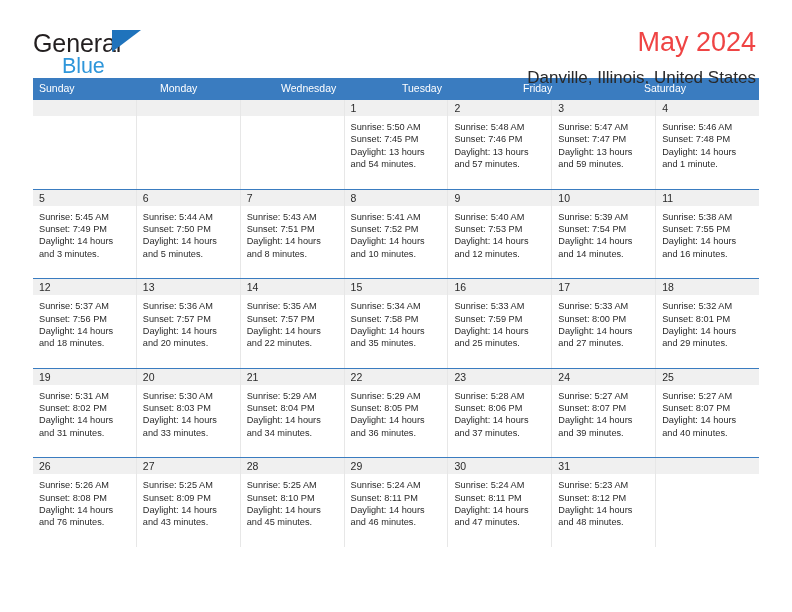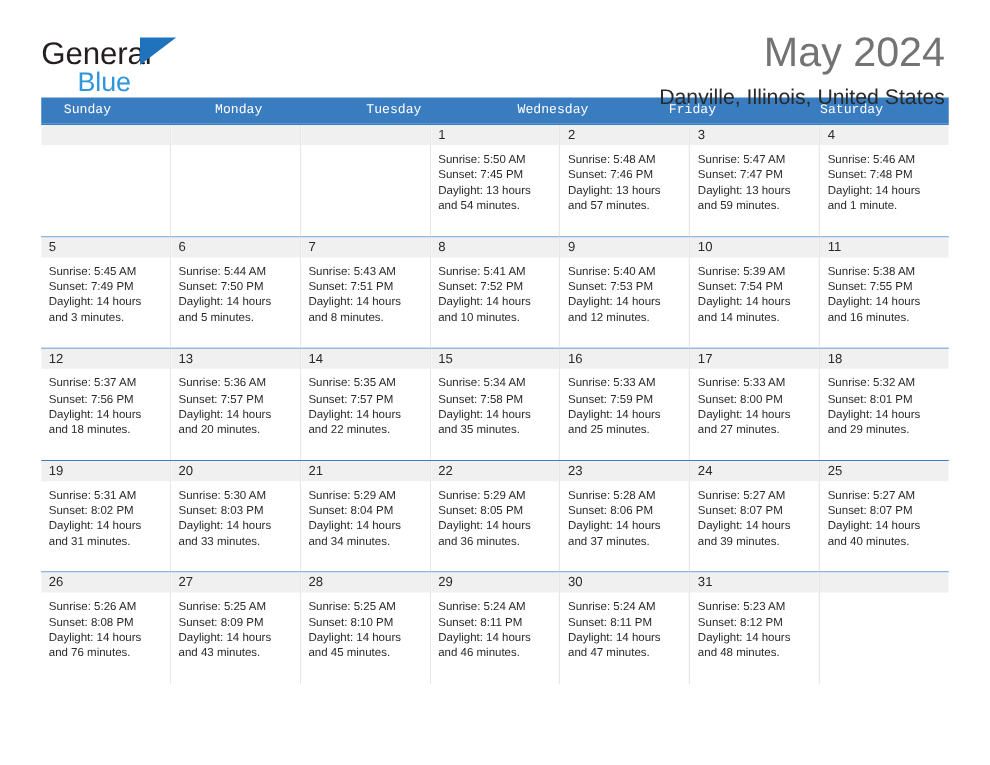--- a/index.html
+++ b/index.html
@@ -56,23 +56,23 @@
     color: #2e96da;
     margin-top: 1px;
     margin-left: 29px;
     letter-spacing: -0.1px;
   }
   .title-block {
     text-align: right;
     padding-top: 0px;
   }
   .cal-title {
-    font-size: 33px;
+    font-size: 27px;
     line-height: 32px;
-    color: #737373;
+    color: #ef4444;
     font-weight: normal;
     margin: 0;
   }
   .cal-subtitle {
     font-size: 17px;
     line-height: 20px;
     color: #2a2a2a;
     margin: 10px 0 0 0;
     font-weight: normal;
   }
@@ -85,23 +85,22 @@
   .weekdays {
     display: flex;
     background: #3a7cc0;
     height: 21px;
   }
   .weekday {
     flex: 1 1 0;
     color: #ffffff;
     font-size: 10.5px;
     line-height: 21px;
-    padding-left: 18px;
+    padding-left: 6px;
     white-space: nowrap;
-    font-family: Liberation Mono, monospace;
   }
   .week {
     display: flex;
     border-top: 1.5px solid #3a7cc0;
     height: 89.6px;
   }
   .week + .week {
     margin-top: 0;
   }
   .day {
@@ -146,22 +145,22 @@
       <h1 class="cal-title">May 2024</h1>
       <h2 class="cal-subtitle">Danville, Illinois, United States</h2>
     </div>
 
   </div>
 
   <div class="calendar">
     <div class="weekdays">
       <div class="weekday">Sunday</div>
       <div class="weekday">Monday</div>
+      <div class="weekday">Wednesday</div>
       <div class="weekday">Tuesday</div>
-      <div class="weekday">Wednesday</div>
       <div class="weekday">Friday</div>
       <div class="weekday">Saturday</div>
     </div>
 
     <div class="week">
       <div class="day empty">
         <div class="daynum"></div>
         <div class="info">
           <div></div>
           <div></div>

